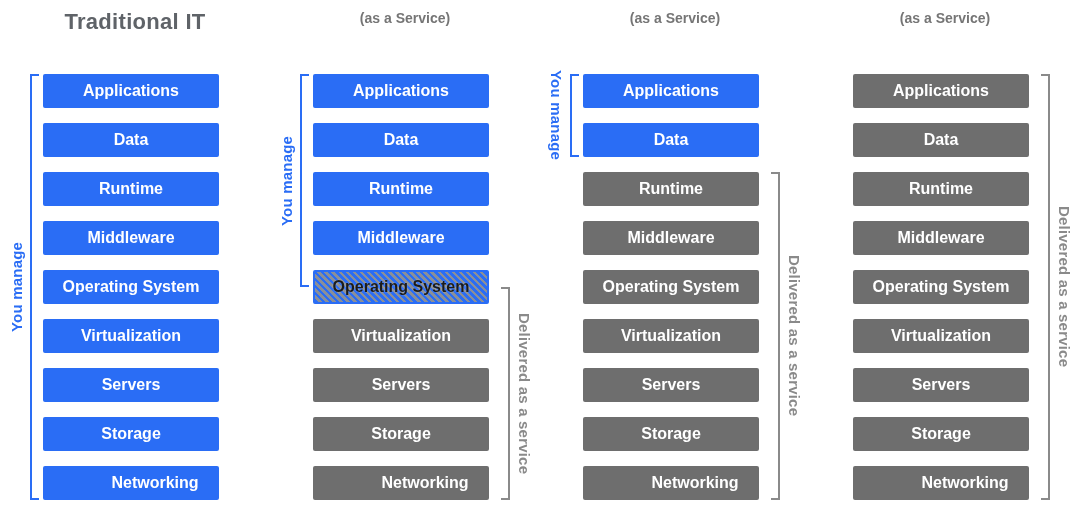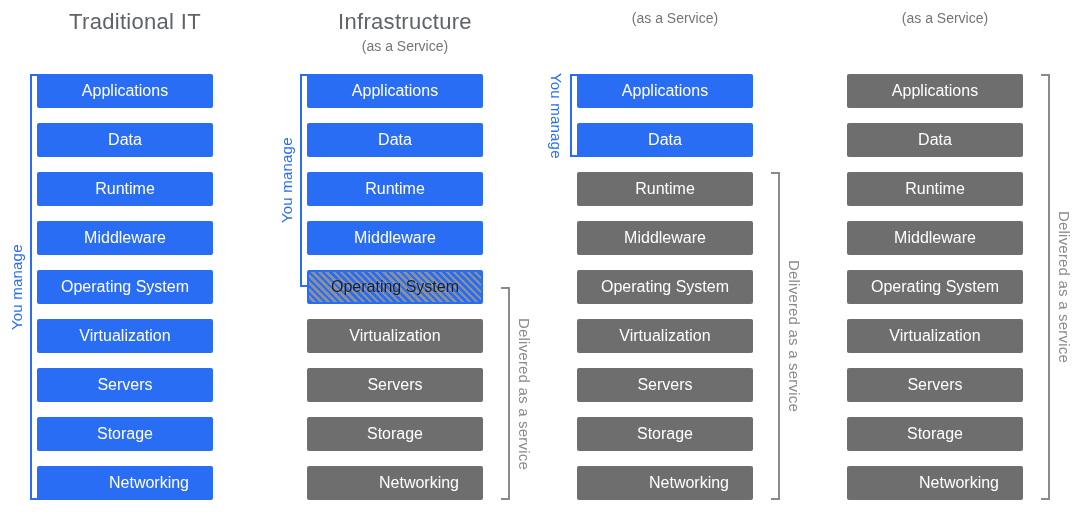--- a/index.html
+++ b/index.html
@@ -11,20 +11,21 @@
   .canvas {
     position: relative;
     width: 1080px;
     height: 517px;
     background: #ffffff;
     overflow: hidden;
   }
   .columns {
     display: flex;
     width: 1080px;
+    font-weight: bold;
   }
   .column {
     width: 270px;
     flex: 0 0 270px;
   }
   .col-header {
     height: 74px;
     padding-top: 8px;
     text-align: center;
     box-sizing: border-box;
@@ -40,21 +41,21 @@
     line-height: 21px;
     color: var(--subtitle-color, #757575);
   }
   .col-body {
     position: relative;
     width: 270px;
     height: 426px;
   }
   .stack {
     position: absolute;
-    left: 37px;
+    left: 43px;
     top: 0;
     width: 176px;
   }
   .layer-box {
     width: 176px;
     height: 34px;
     line-height: 34px;
     margin-bottom: 15px;
     text-align: center;
     font-size: 16px;
@@ -141,21 +142,20 @@
             <div class="layer-box managed">Storage</div>
             <div class="layer-box managed">Networking</div>
           </div>
       <div class="bracket left" style="top: 0px; height: 426px; border-color: rgb(42, 109, 245);"></div>
           <div class="vlabel left" style="top: 0px; height: 426px; color: rgb(42, 109, 245);">You manage</div>
         </div>
     </div>
 
     <div class="column">
       <div class="col-header">
-        <div class="col-title">Infrastructure</div>
         <div class="col-subtitle">(as a Service)</div>
       </div>
       <div class="col-body">
         <div class="stack">
             <div class="layer-box managed">Applications</div>
             <div class="layer-box managed">Data</div>
             <div class="layer-box managed">Runtime</div>
             <div class="layer-box managed">Middleware</div>
             <div class="layer-box shared">Operating System</div>
             <div class="layer-box service">Virtualization</div>

